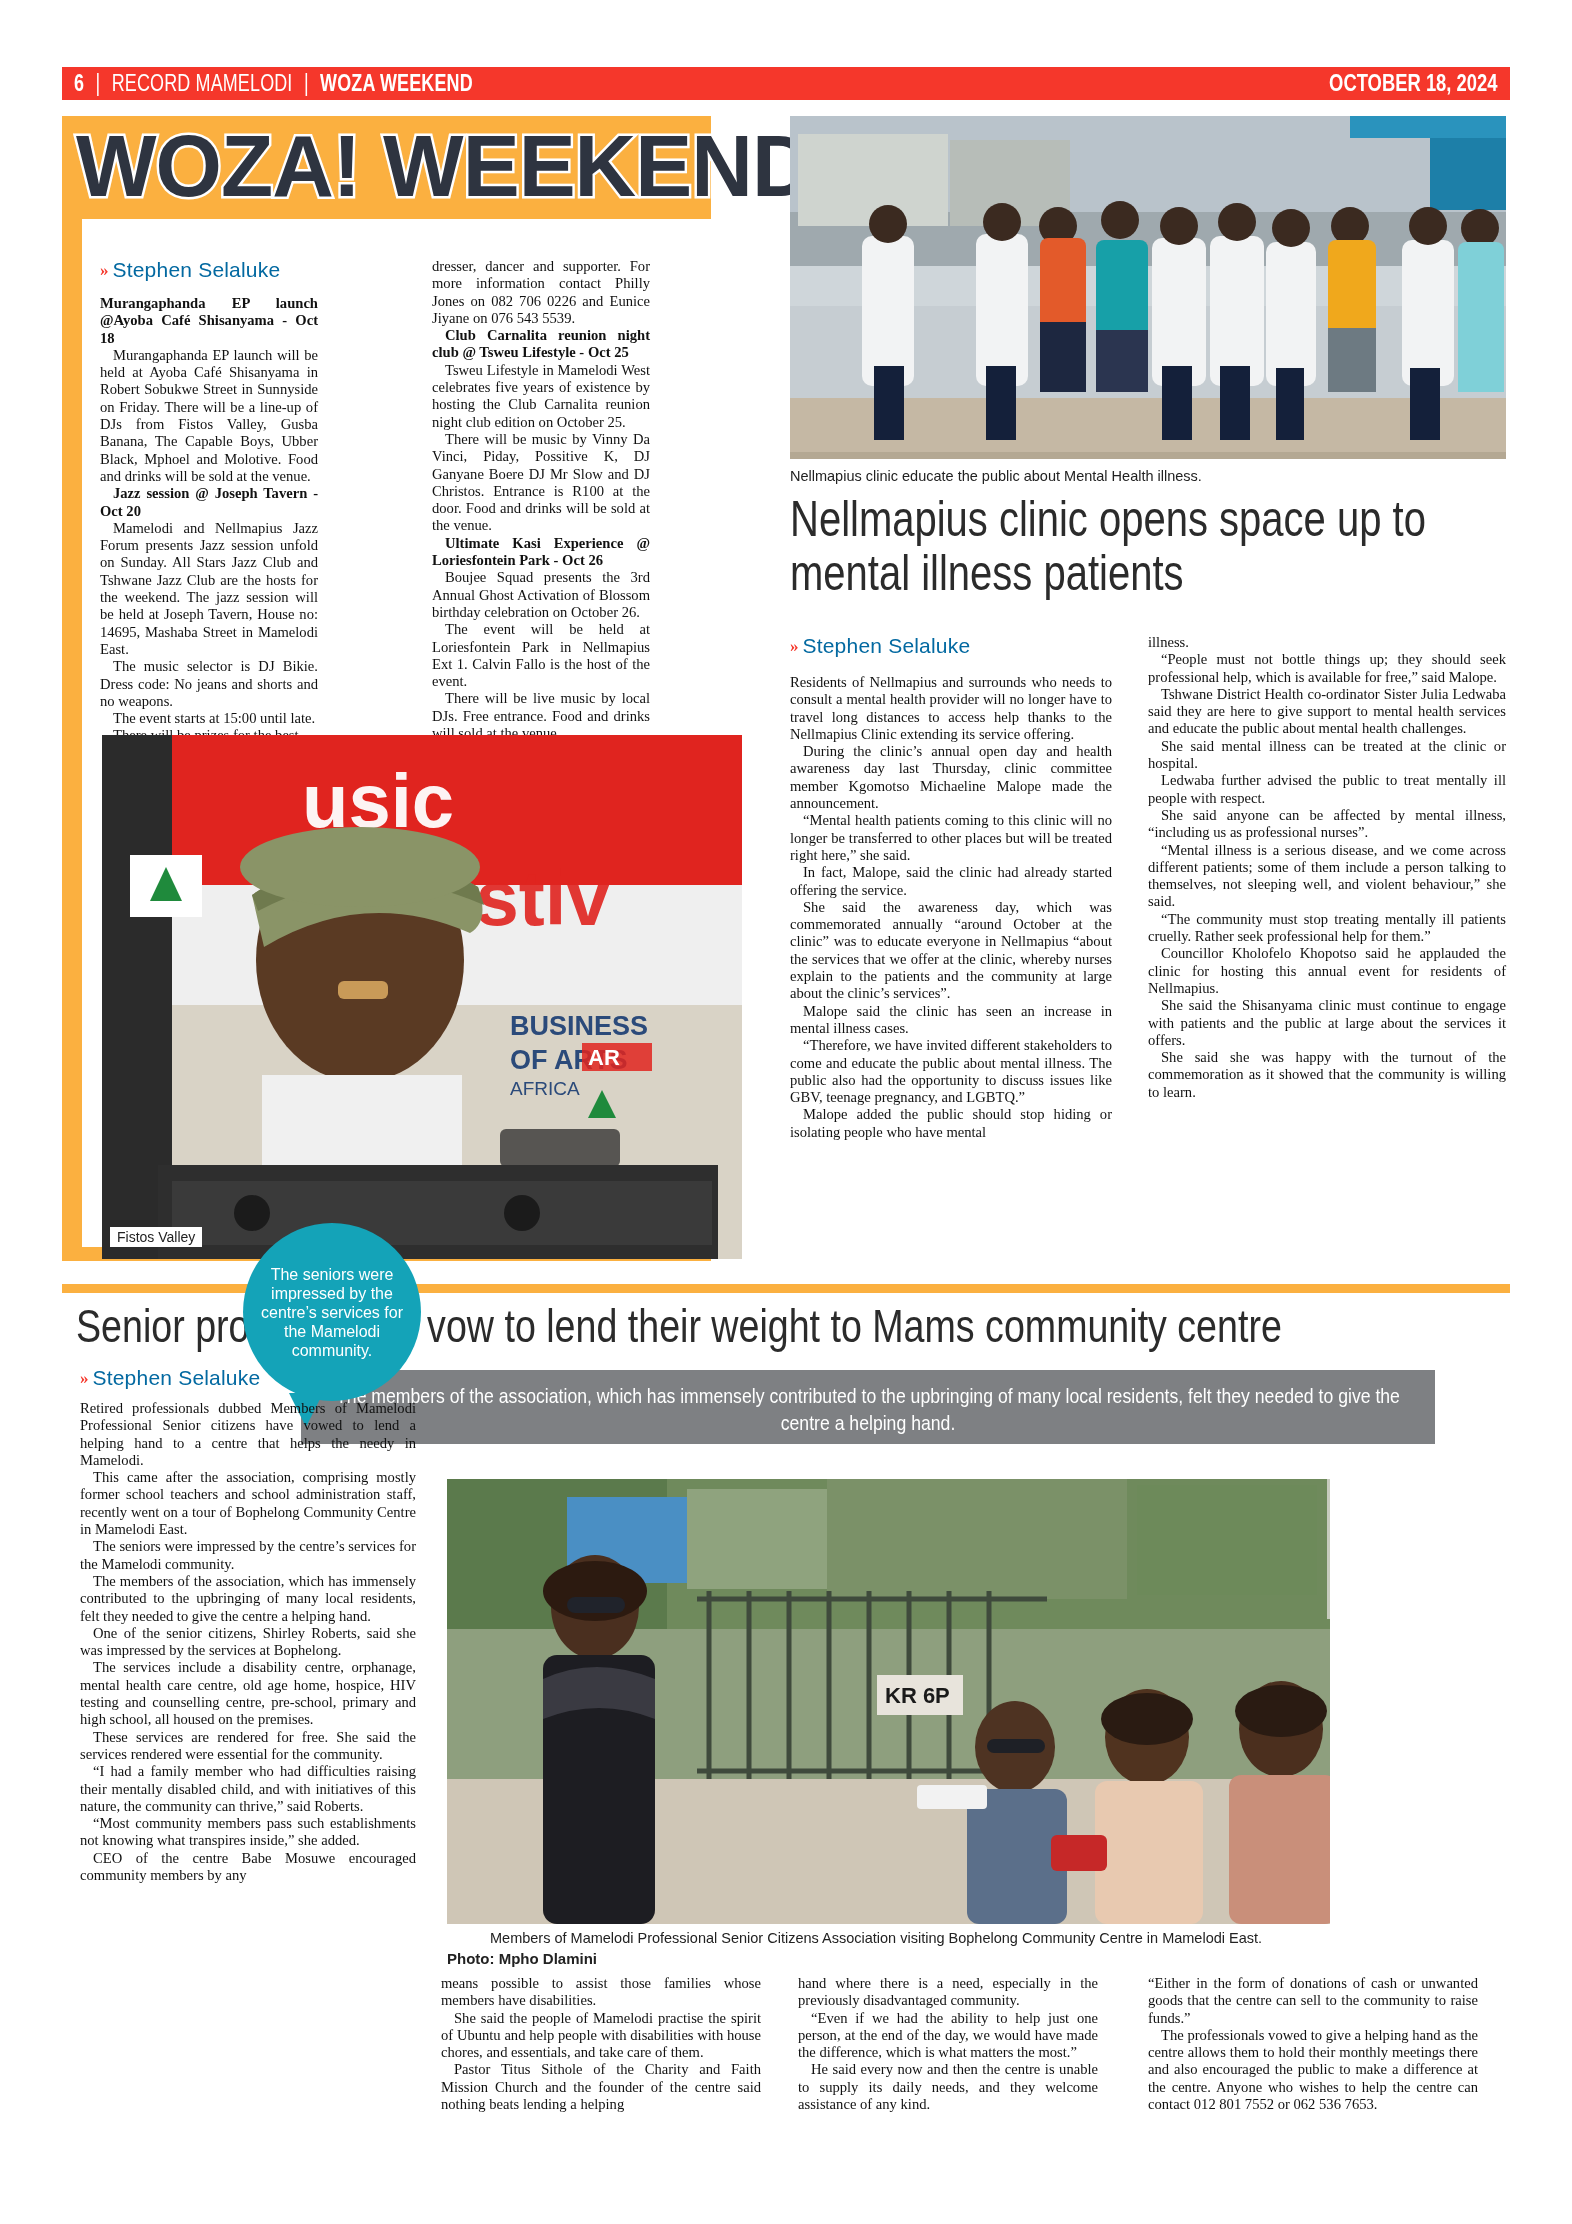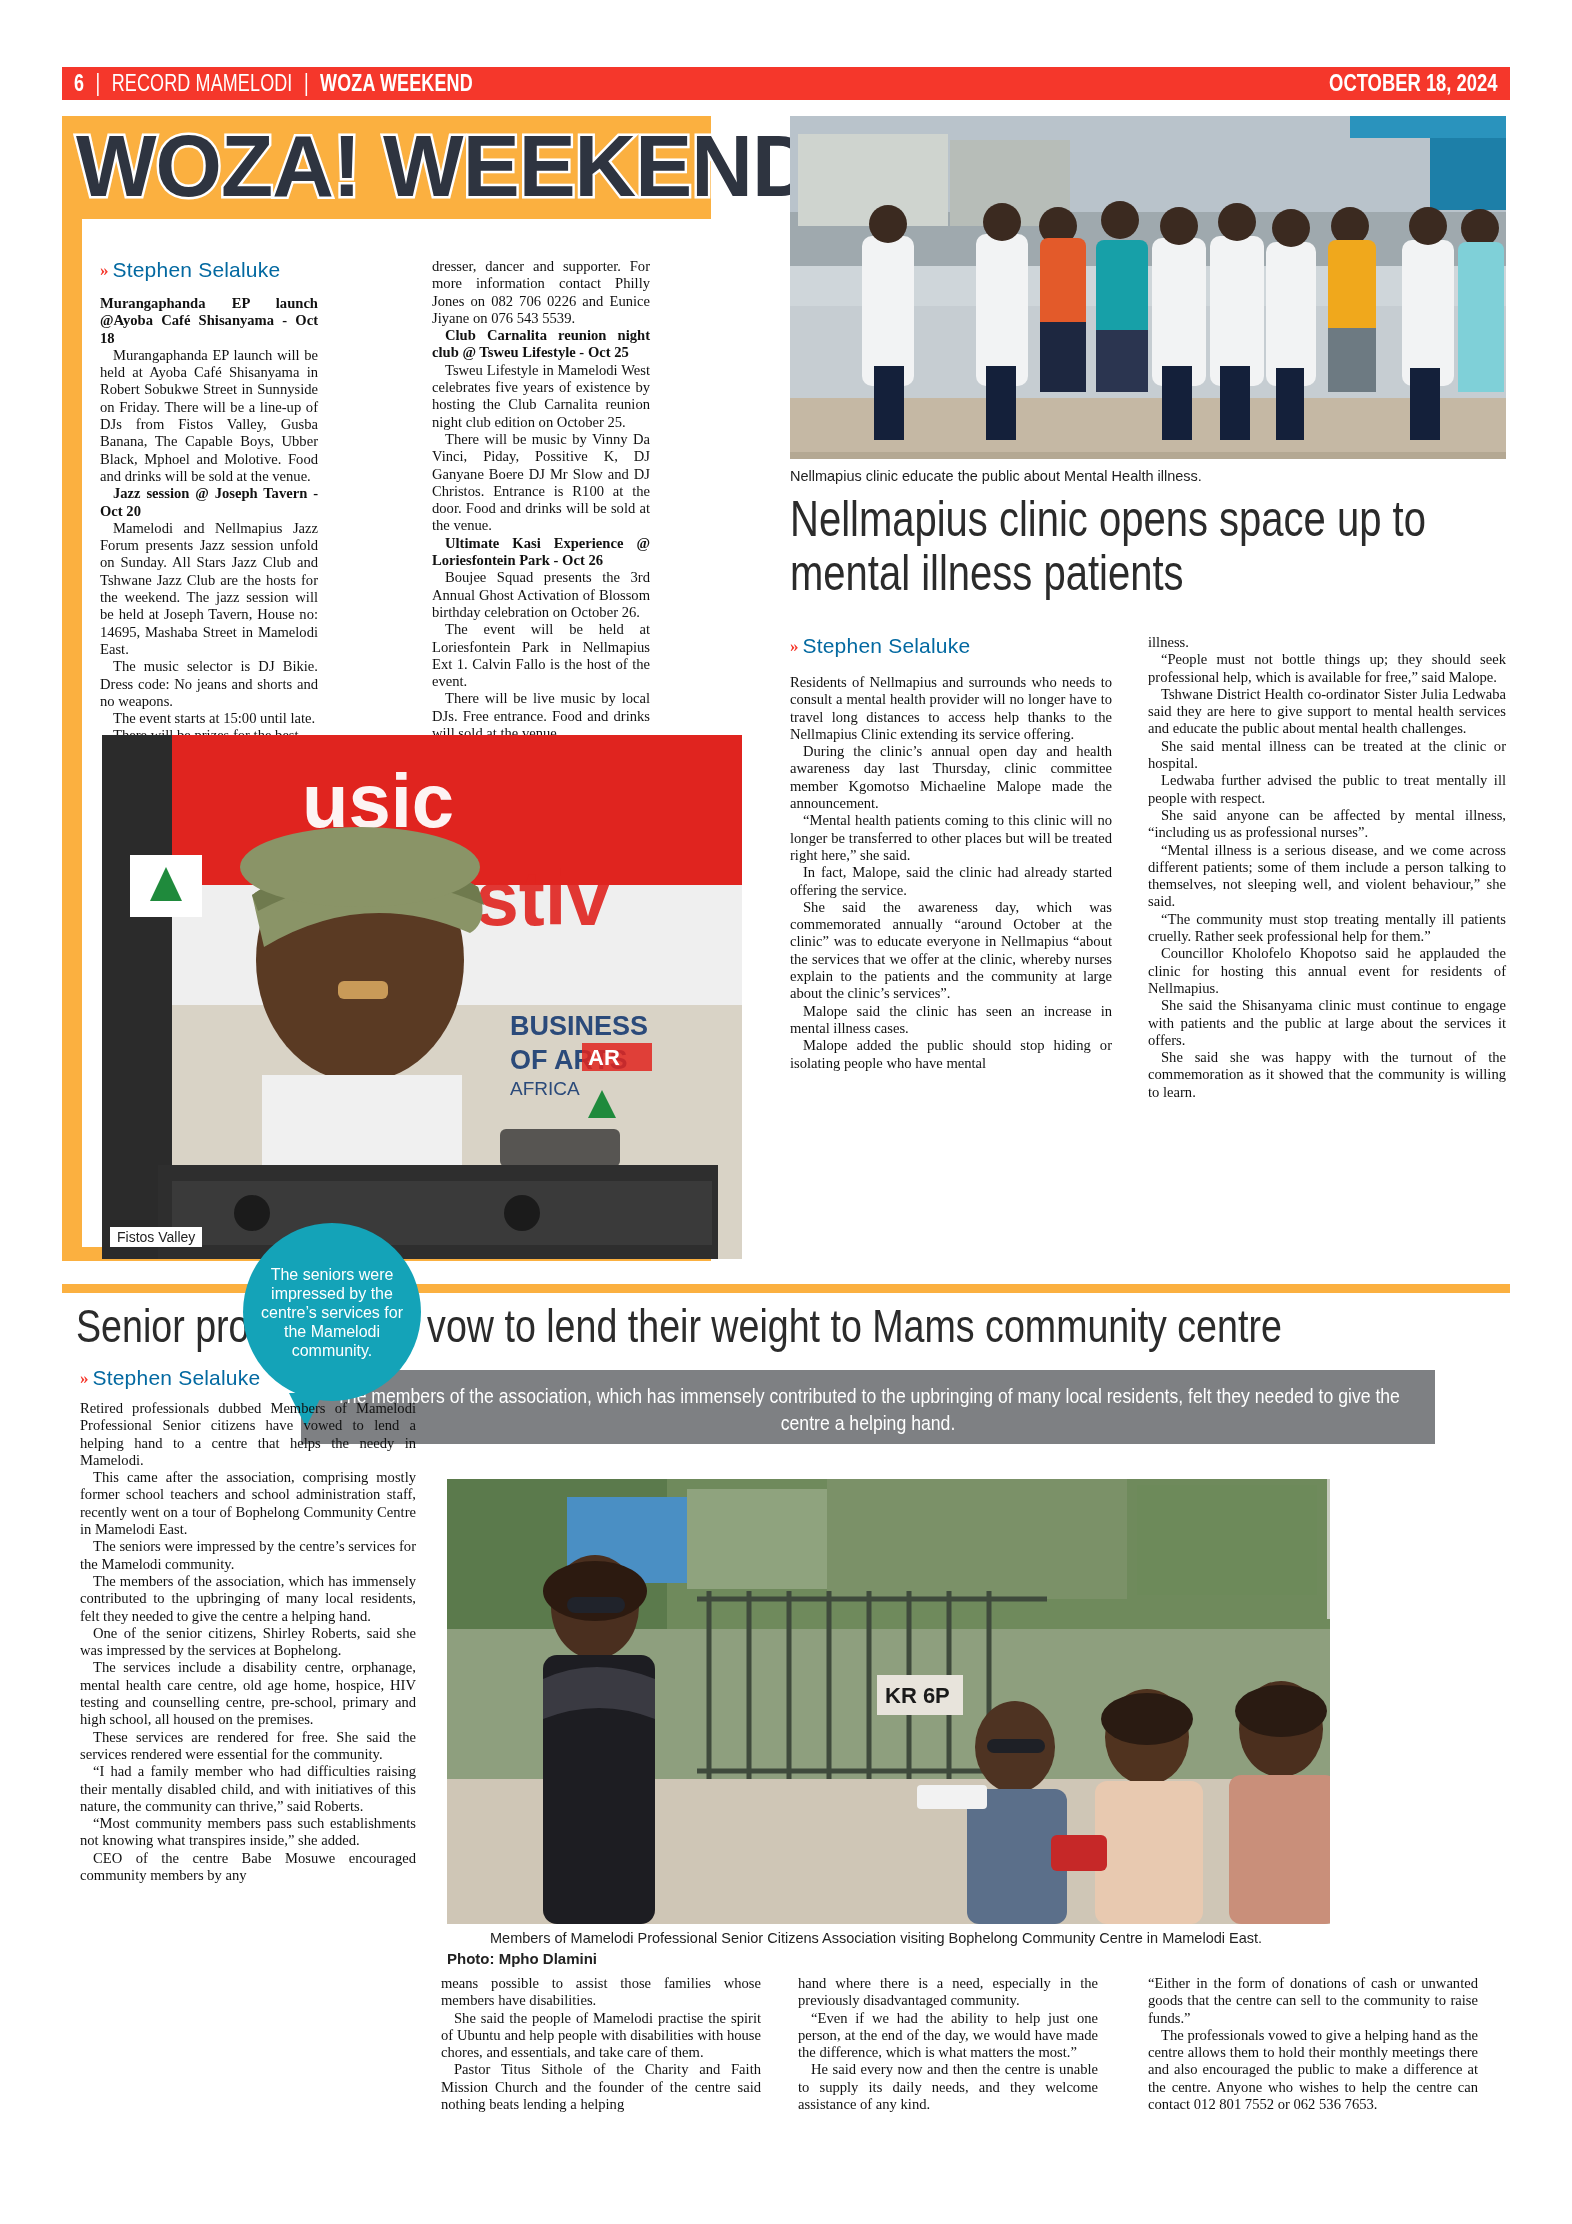--- a/index.html
+++ b/index.html
@@ -207,20 +207,21 @@
   <span class="byname">Stephen Selaluke</span>
 </div>
 
 <div class="abs bodycol" id="clinic-col1" style="left:790px;top:674px;width:322px;">
     <p class="noind">Residents of Nellmapius and surrounds who needs to consult a mental health provider will no longer have to travel long distances to access help thanks to the Nellmapius Clinic extending its service offering.</p>
     <p>During the clinic’s annual open day and health awareness day last Thursday, clinic committee member Kgomotso Michaeline Malope made the announcement.</p>
     <p>“Mental health patients coming to this clinic will no longer be transferred to other places but will be treated right here,” she said.</p>
     <p>In fact, Malope, said the clinic had already started offering the service.</p>
     <p>She said the awareness day, which was commemorated annually “around October at the clinic” was to educate everyone in Nellmapius “about the services that we offer at the clinic, whereby nurses explain to the patients and the community at large about the clinic’s services”.</p>
     <p>Malope said the clinic has seen an increase in mental illness cases.</p>
+    <p>“Therefore, we have invited different stakeholders to come and educate the public about mental illness. The public also had the opportunity to discuss issues like GBV, teenage pregnancy, and LGBTQ.”</p>
     <p>Malope added the public should stop hiding or isolating people who have mental</p>
   </div>
 <div class="abs bodycol" id="clinic-col2" style="left:1148px;top:634px;width:358px;">
     <p class="noind">illness.</p>
     <p>“People must not bottle things up; they should seek professional help, which is available for free,” said Malope.</p>
     <p>Tshwane District Health co-ordinator Sister Julia Ledwaba said they are here to give support to mental health services and educate the public about mental health challenges.</p>
     <p>She said mental illness can be treated at the clinic or hospital.</p>
     <p>Ledwaba further advised the public to treat mentally ill people with respect.</p>
     <p>She said anyone can be affected by mental illness, “including us as professional nurses”.</p>
     <p>“Mental illness is a serious disease, and we come across different patients; some of them include a person talking to themselves, not sleeping well, and violent behaviour,” she said.</p>

